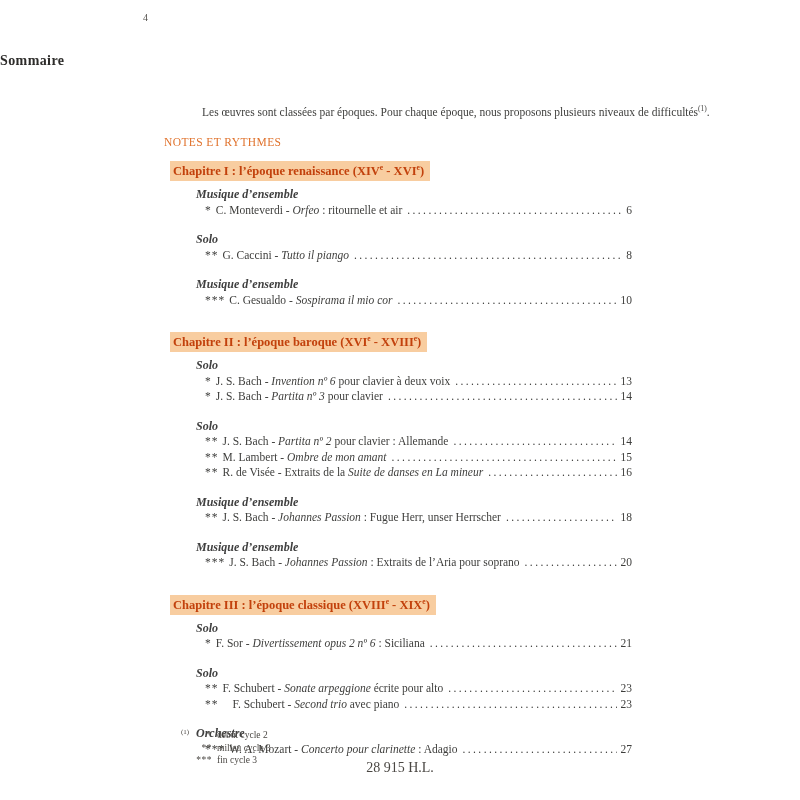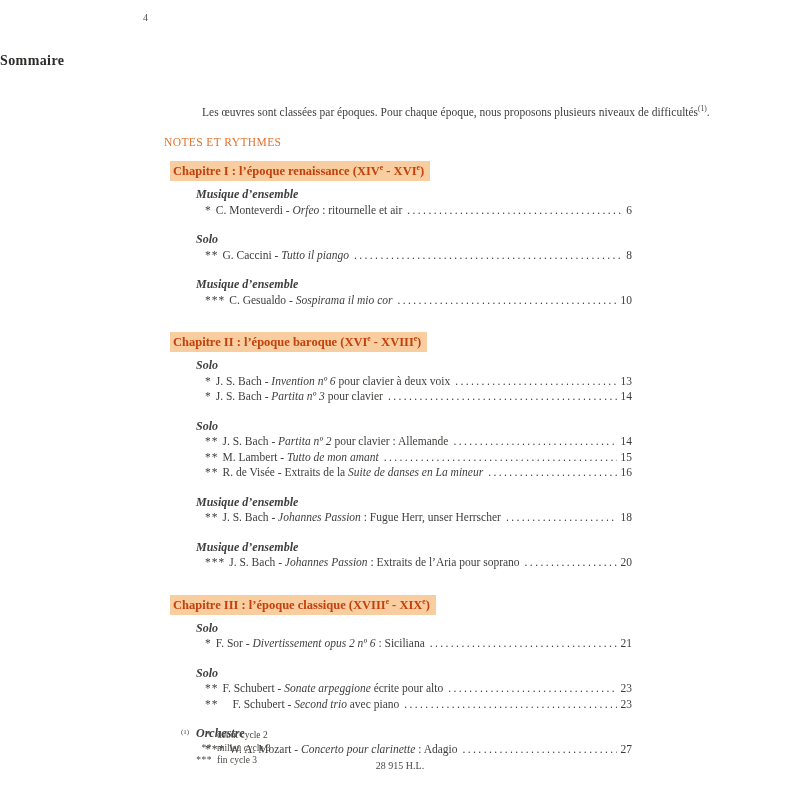--- a/index.html
+++ b/index.html
@@ -73,21 +73,21 @@
   }
   .page-num { flex:0 0 auto; text-align:right; }
 
   .footnotes { position:absolute; top:729px; left:181px; font-size:9.5px; color:#4a4743; }
   .fn-ref { position:absolute; left:0; top:-1px; font-size:7px; }
   .fn-line { display:flex; line-height:12.5px; }
   .fn-stars { width:31px; text-align:right; margin-right:5px; letter-spacing:0.5px; }
 
   .footer-code {
     position:absolute; top:760px; left:0; width:800px;
-    text-align:center; font-size:10px; color:#4a4743;
+    text-align:center; font-size:14px; color:#4a4743;
   }
 </style>
 </head>
 <body>
 
 <div class="page">
 
   <div class="page-number">4</div>
 
   <h1 class="doc-title">Sommaire</h1>
@@ -165,21 +165,21 @@
     <div class="entries">
   <div class="entry">
     <span class="stars">**</span>
     <span class="entry-text"><span>J. S. Bach - </span><i>Partita nº 2</i><span> pour clavier : Allemande</span></span>
     <span class="leader"></span>
     <span class="page-num">14</span>
   </div>
 
   <div class="entry">
     <span class="stars">**</span>
-    <span class="entry-text"><span>M. Lambert - </span><i>Tutto de mon amant</i><span></span></span>
+    <span class="entry-text"><span>M. Lambert - </span><i>Ombre de mon amant</i><span></span></span>
     <span class="leader"></span>
     <span class="page-num">15</span>
   </div>
 
   <div class="entry">
     <span class="stars">**</span>
     <span class="entry-text"><span>R. de Visée - Extraits de la </span><i>Suite de danses en La mineur</i><span></span></span>
     <span class="leader"></span>
     <span class="page-num">16</span>
   </div>

